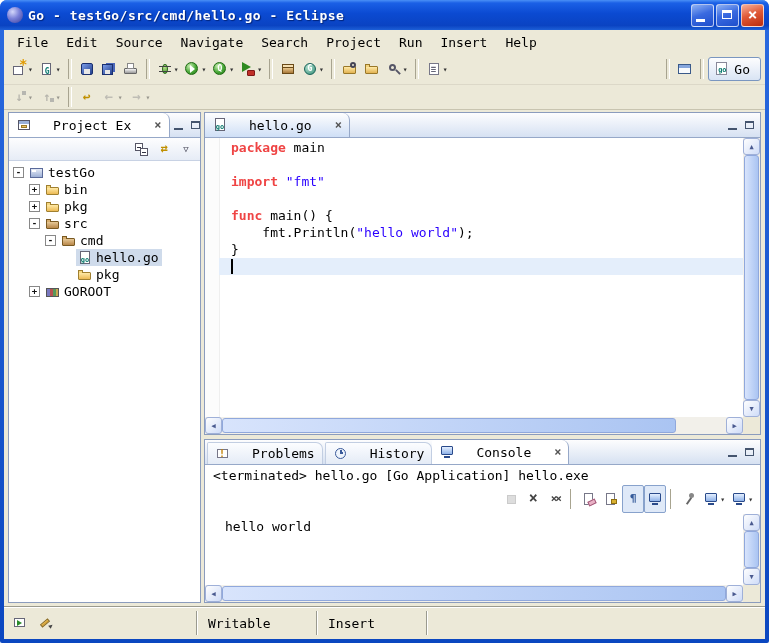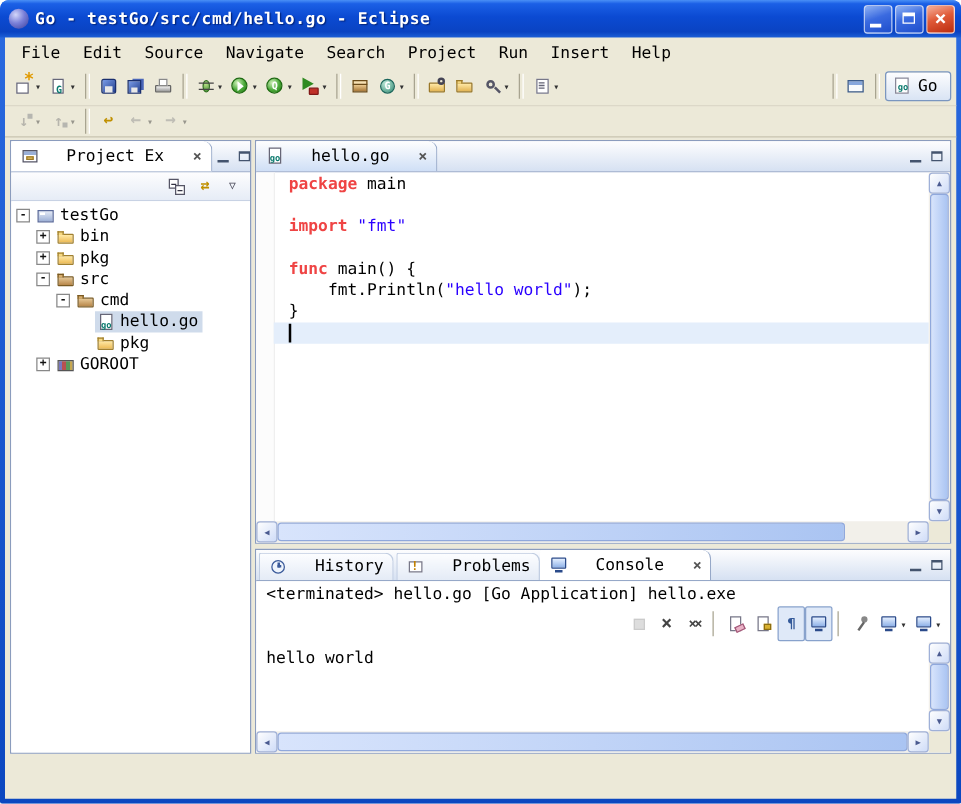--- a/index.html
+++ b/index.html
@@ -154,21 +154,21 @@
   .cline.current{background:#e4eefb}
   .caret{position:absolute;left:12px;top:1px;width:2px;height:15px;background:#000}
   .tok-keyword{color:#ef4444;font-weight:bold}
   .tok-string{color:#2a00ff}
   .tok-plain{color:#000}
 
   
   .clabel{flex:none;padding:3px 8px 1px;background:#fff;white-space:pre}
   .cbar{flex:none;display:flex;justify-content:flex-end;align-items:center;gap:1px;padding:1px 4px;background:#fff}
   .cbody{position:relative;flex:1;background:#fff}
-  .cout{position:absolute;left:0;top:0;right:17px;bottom:17px;padding:4px 0 0 8px;white-space:pre;line-height:17px}
+  .cout{position:absolute;left:0;top:0;right:17px;bottom:17px;padding:4px 0 0 20px;white-space:pre;line-height:17px}
 
   
   .sb{position:absolute;display:flex;background:#f2f0ea}
   .sbv{flex-direction:column;width:17px;top:0;right:0;bottom:17px}
   .sbh{flex-direction:row;height:17px;left:0;right:17px;bottom:0}
   .sbb{flex:none;width:17px;height:17px;background:linear-gradient(135deg,#fefefe,#cfdcf8);border:1px solid #9fb0d8;border-radius:3px;color:#4a5a90;font-size:7px;display:flex;align-items:center;justify-content:center;box-sizing:border-box}
   .sbt{flex:1;position:relative}
   .sbthumb{position:absolute;left:1px;right:1px;background:linear-gradient(90deg,#d8e4fc,#aac4f2);border:1px solid #90a8dc;border-radius:3px;box-sizing:border-box}
   .sbh .sbthumb{left:0;top:1px;bottom:1px}
   .sbcorner{position:absolute;right:0;bottom:0;width:17px;height:17px;background:#ece9d8}
@@ -411,22 +411,22 @@
                 <div class="sbthumb" style="left: 0%; width: 90%;"></div>
               </div>
               <div class="sbb">▶</div>
             </div>
           </div>
       </div>
 
       <div class="panel consolep">
         <div class="tabstrip">
           <span style="display:flex">
+              <div class="vtab inactive"><span class="i i-tab-problems"></span><span class="tablabel">Problems</span></div>
               <div class="vtab inactive"><span class="i i-tab-history"></span><span class="tablabel">History</span></div>
-              <div class="vtab inactive"><span class="i i-tab-problems"></span><span class="tablabel">Problems</span></div>
               <div class="vtab active"><span class="i i-tab-console"></span><span class="tablabel">Console</span><span class="tclose">×</span></div>
             </span>
           <span class="mm">
             <span class="mmb min"></span>
             <span class="mmb max"></span>
           </span>
         </div>
         <div class="clabel">&lt;terminated&gt; hello.go [Go Application] hello.exe</div>
         <div class="cbar">
           <span class="tb-items">
@@ -481,15 +481,31 @@
               <div class="sbt">
                 <div class="sbthumb" style="left: 0%; width: 100%;"></div>
               </div>
               <div class="sbb">▶</div>
             </div>
           </div>
       </div>
 
     </div>
 
+    <div class="statusbar">
+      <span class="sb-icons">
+          <span class="tbtn">
+            <span class="i i-fast-view"></span>
+          </span>
+          <span class="tbtn">
+            <span class="i i-go-pencil"></span>
+          </span>
+        </span>
+      <span class="sep-v"></span>
+      <span class="sb-cell cell-writable">Writable</span>
+      <span class="sep-v"></span>
+      <span class="sb-cell cell-insert">Insert</span>
+      <span class="sep-v"></span>
+      <span class="sb-fill"></span>
+    </div>
 
   </div>
 </div>
 
 </body></html>

